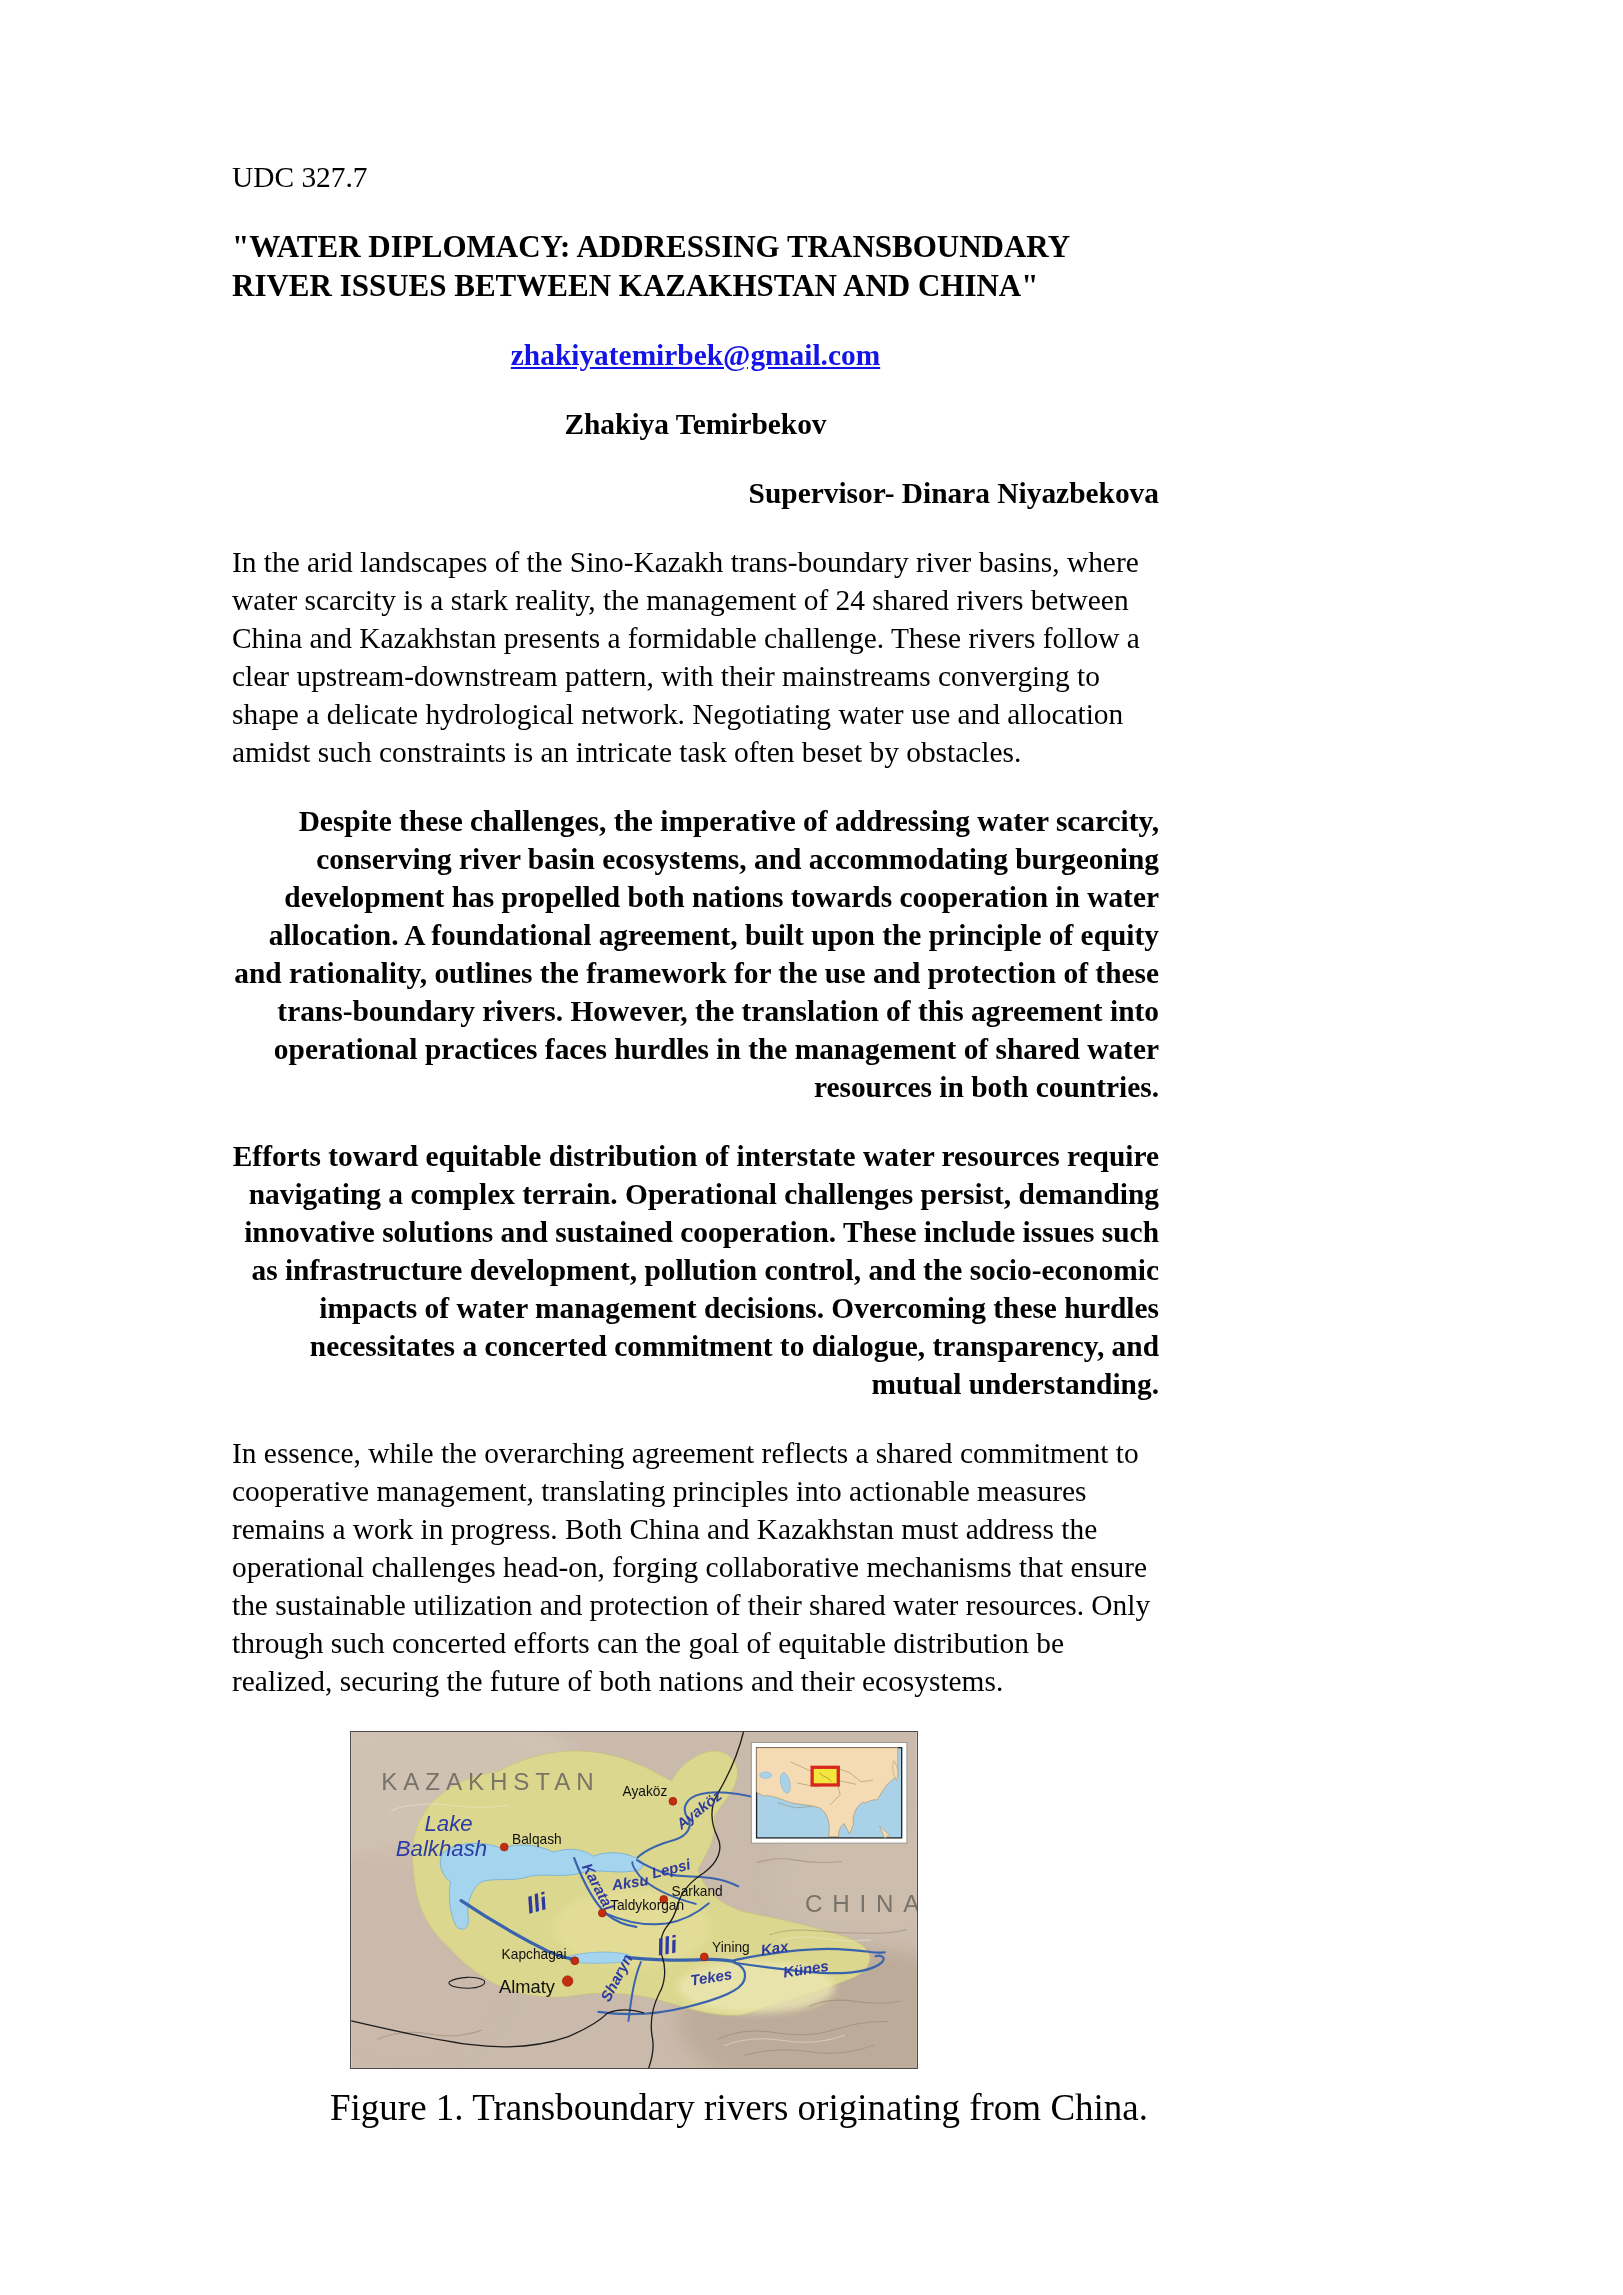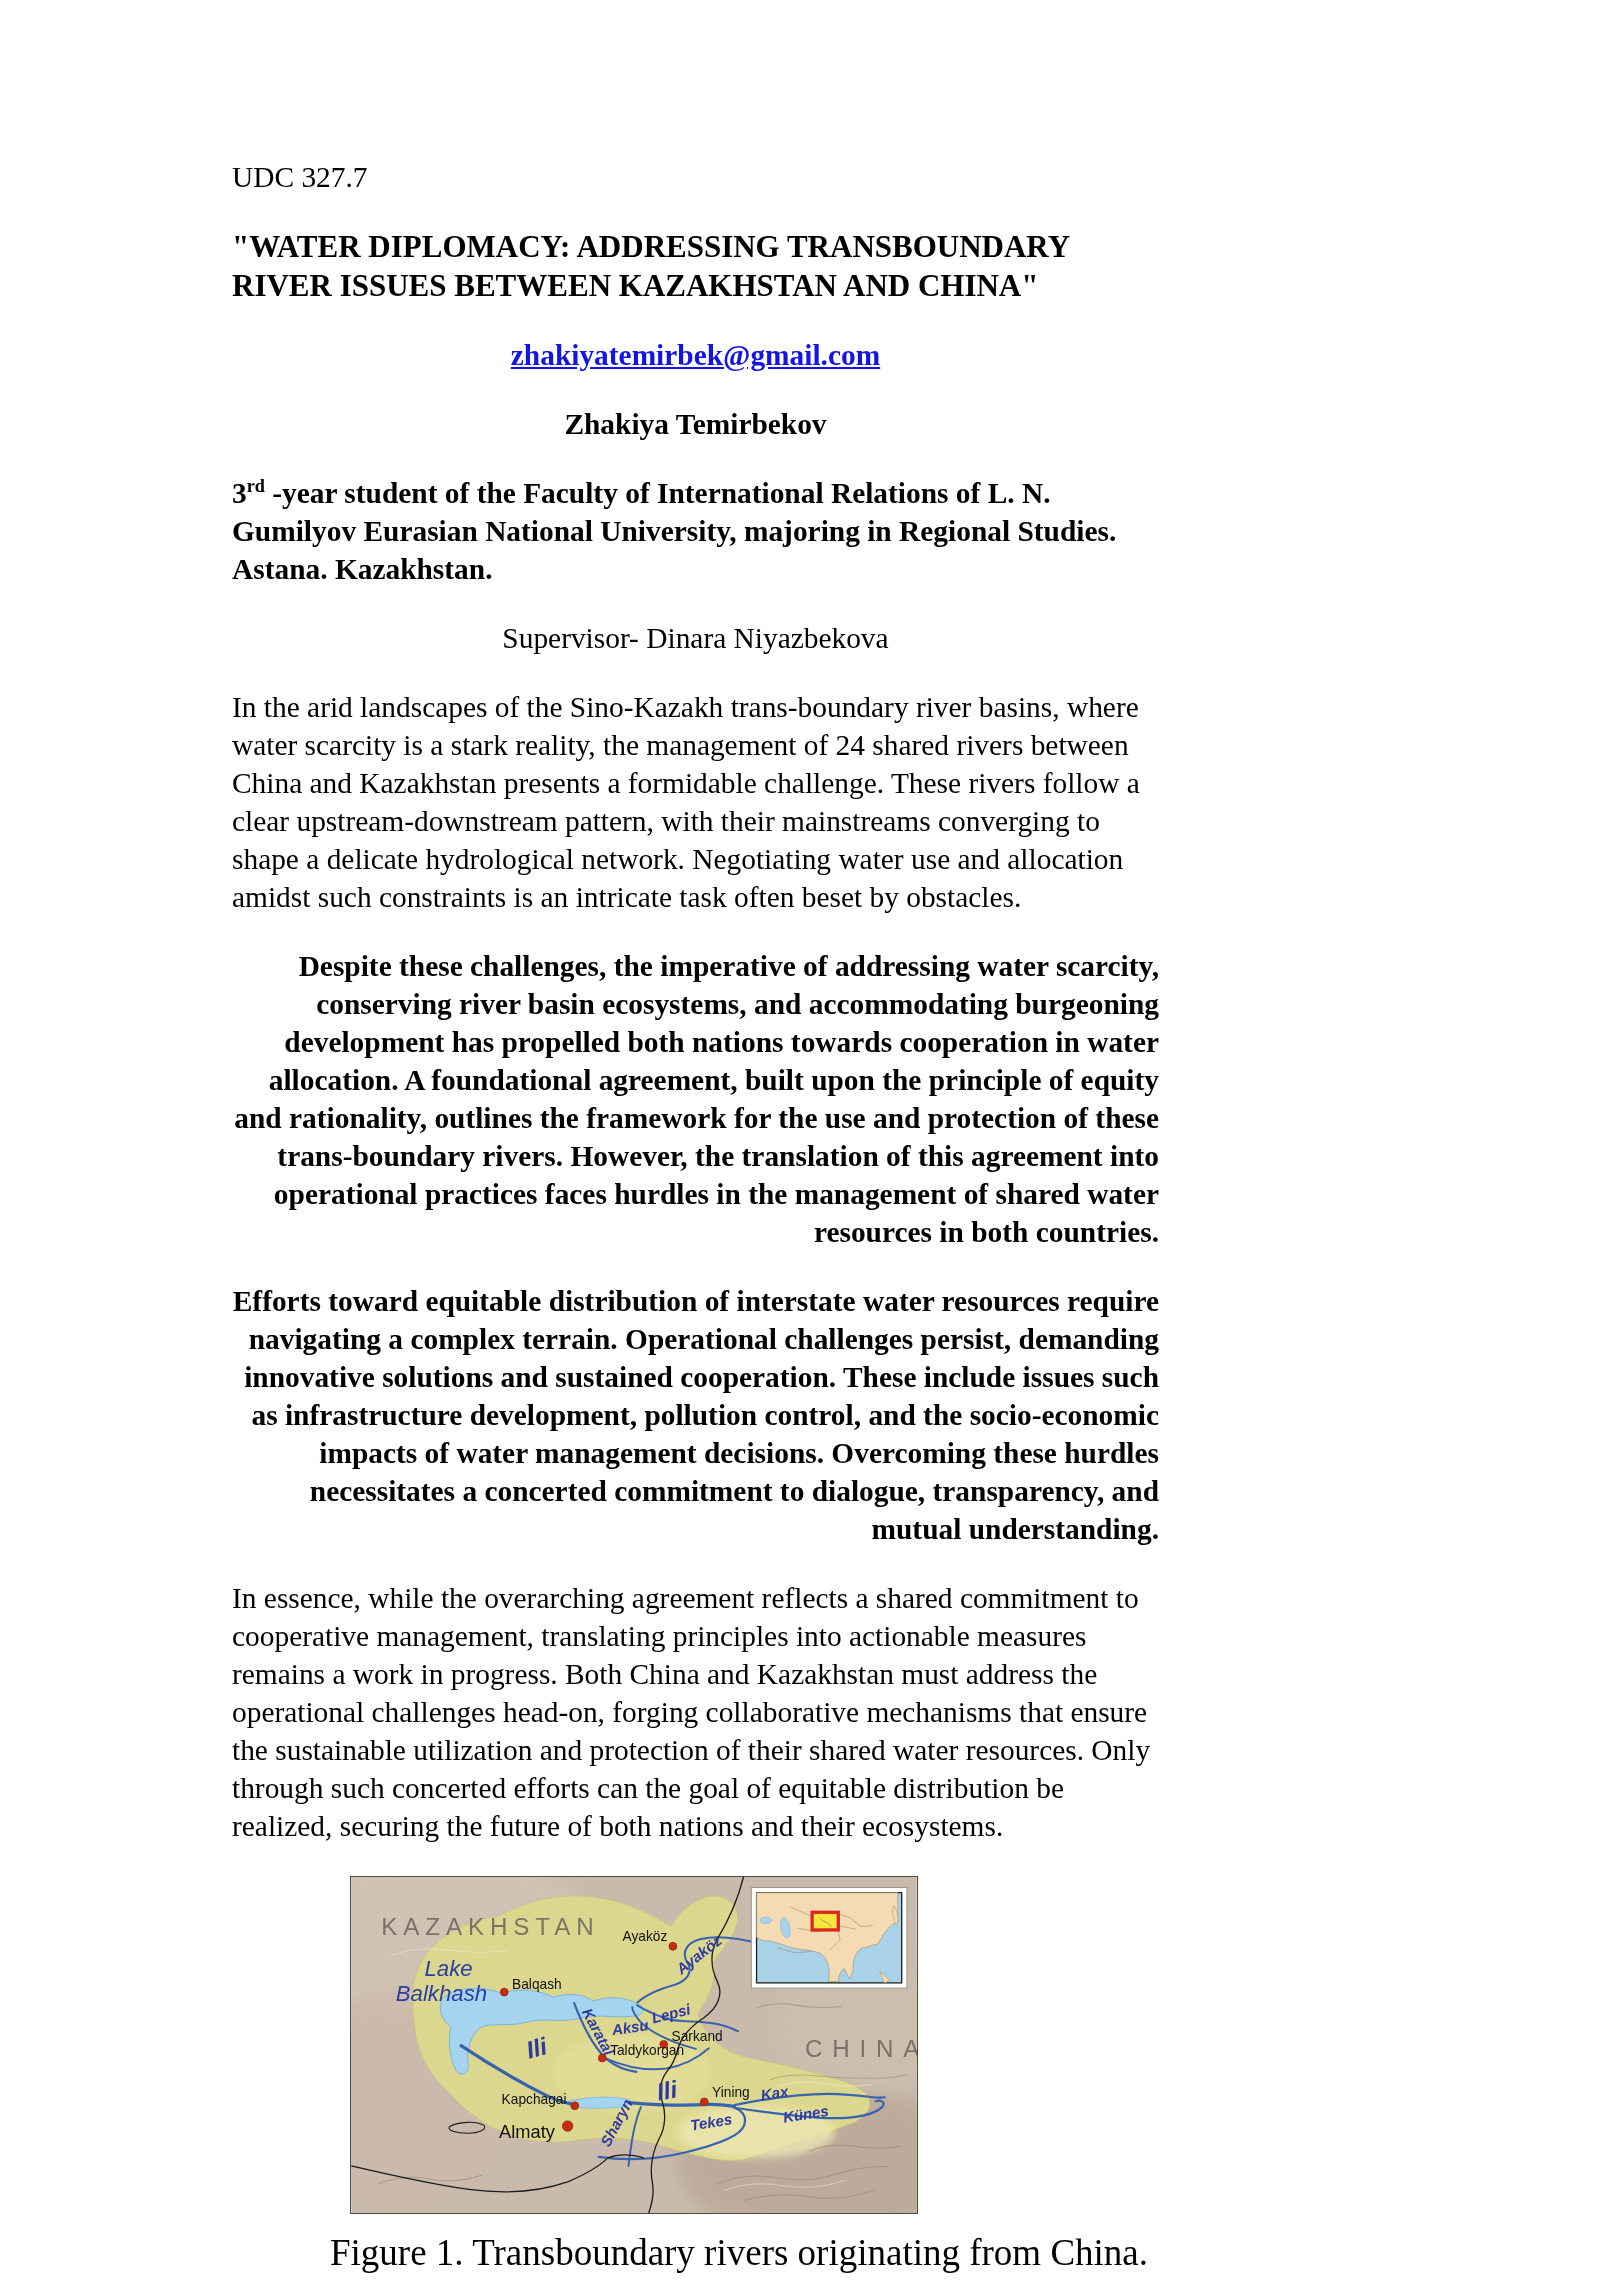--- a/index.html
+++ b/index.html
@@ -20,21 +20,21 @@
   }
   .blk{font-size:29.4px;line-height:38px;margin:0 0 31px 0;}
   .udc{font-weight:400;}
   .title{font-weight:700;font-size:31px;line-height:39px;}
   .centered{text-align:center;}
   .author{font-weight:700;}
   .email-line{font-weight:700;}
   .email-line a{color:#1414e8;text-decoration:underline;font-weight:700;}
   .affil{font-weight:700;}
   .sup{vertical-align:super;font-size:0.62em;line-height:0;}
-  .supervisor{font-weight:400;}
+  .supervisor{font-weight:700;text-align:right;}
   .para{font-weight:400;}
   .para.semibold{font-weight:600;text-align:right;}
   .figure-wrap{margin:0 0 0 118px;width:566px;}
   .figure-wrap svg{display:block;border:1.3px solid #4e4a44;}
   .fig-caption{font-size:37px;line-height:38px;margin:19.6px 0 0 98px;font-weight:400;}
   .section-heading{font-weight:700;font-size:31px;line-height:38px;margin:30px 0 0 0;}
   
   .m-country{font-family:"Liberation Sans",sans-serif;font-size:37px;fill:#6f6b63;opacity:.9;}
   .m-ks{letter-spacing:9px;}
   .m-cn{letter-spacing:15px;}
@@ -51,21 +51,20 @@
   <div class="doc">
 
     <p class="blk udc">UDC 327.7</p>
 
     <p class="blk title">"WATER DIPLOMACY: ADDRESSING TRANSBOUNDARY RIVER ISSUES BETWEEN KAZAKHSTAN AND CHINA"</p>
 
     <p class="blk centered email-line"><a href="#">zhakiyatemirbek@gmail.com</a></p>
 
     <p class="blk centered author">Zhakiya Temirbekov</p>
 
-    <p class="blk affil"><span>3</span><span class="sup">rd</span><span> -year student of the Faculty of International Relations of L. N. Gumilyov Eurasian National University, majoring in Regional Studies. Astana. Kazakhstan.</span></p>
 
     <p class="blk centered supervisor">Supervisor- Dinara Niyazbekova</p>
 
     <p class="blk para">In the arid landscapes of the Sino-Kazakh trans-boundary river basins, where water scarcity is a stark reality, the management of 24 shared rivers between China and Kazakhstan presents a formidable challenge. These rivers follow a clear upstream-downstream pattern, with their mainstreams converging to shape a delicate hydrological network. Negotiating water use and allocation amidst such constraints is an intricate task often beset by obstacles.</p>
     <p class="blk para semibold">Despite these challenges, the imperative of addressing water scarcity, conserving river basin ecosystems, and accommodating burgeoning development has propelled both nations towards cooperation in water allocation. A foundational agreement, built upon the principle of equity and rationality, outlines the framework for the use and protection of these trans-boundary rivers. However, the translation of this agreement into operational practices faces hurdles in the management of shared water resources in both countries.</p>
     <p class="blk para semibold">Efforts toward equitable distribution of interstate water resources require navigating a complex terrain. Operational challenges persist, demanding innovative solutions and sustained cooperation. These include issues such as infrastructure development, pollution control, and the socio-economic impacts of water management decisions. Overcoming these hurdles necessitates a concerted commitment to dialogue, transparency, and mutual understanding.</p>
     <p class="blk para">In essence, while the overarching agreement reflects a shared commitment to cooperative management, translating principles into actionable measures remains a work in progress. Both China and Kazakhstan must address the operational challenges head-on, forging collaborative mechanisms that ensure the sustainable utilization and protection of their shared water resources. Only through such concerted efforts can the goal of equitable distribution be realized, securing the future of both nations and their ecosystems.</p>
 
     <div class="figure-wrap">
       <svg width="566" height="336" viewBox="0 0 865 514" xmlns="http://www.w3.org/2000/svg">

